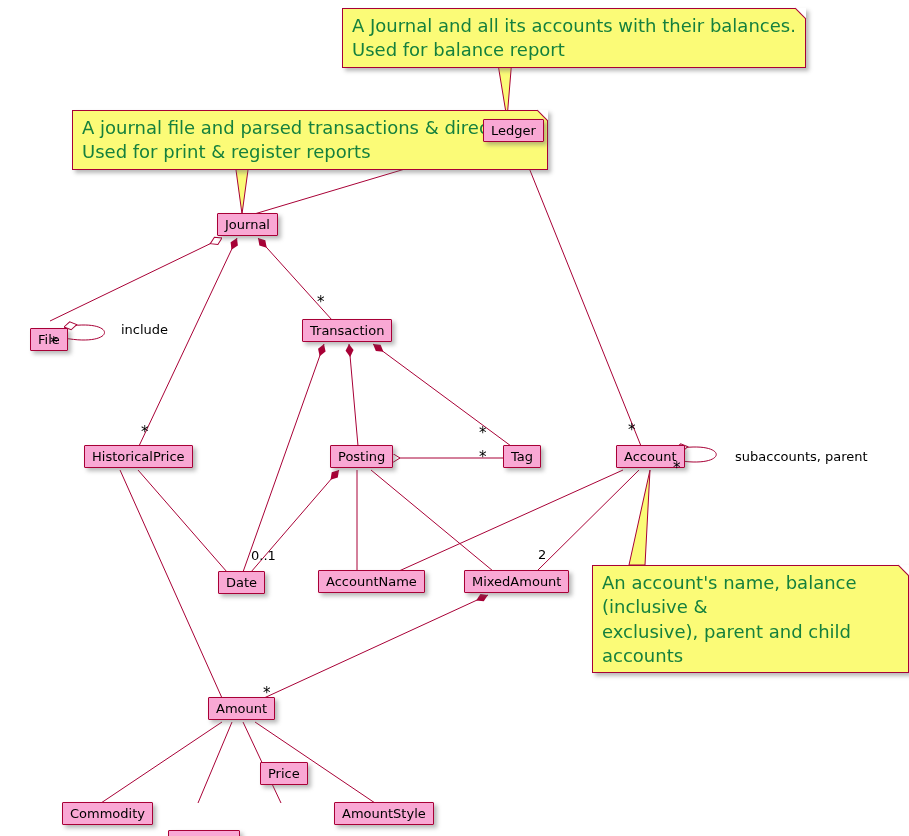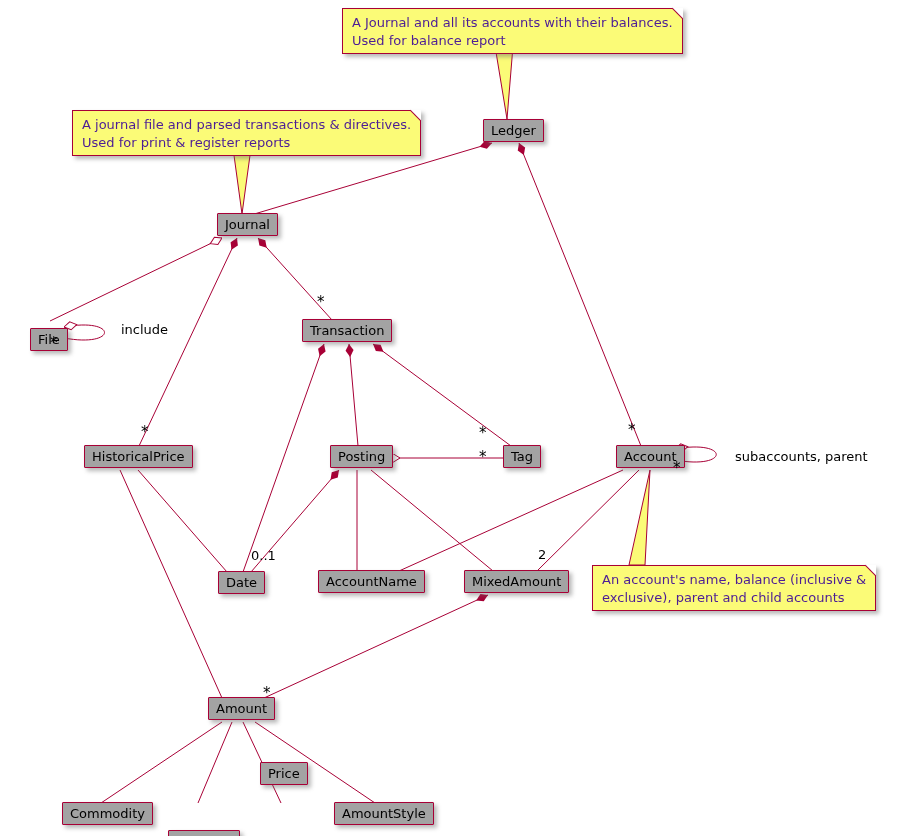--- a/index.html
+++ b/index.html
@@ -3,35 +3,35 @@
 <meta charset="utf-8">
 <title>Diagram</title>
 <style>
   html,body{margin:0;padding:0;background:#ffffff;}
   .stage{position:relative;width:909px;height:836px;background:#ffffff;overflow:hidden;
          font-family:"DejaVu Sans", sans-serif;}
   .stage svg{position:absolute;left:0;top:0;z-index:1;}
 
   .cls{
     position:absolute;z-index:2;
-    background:#a3a3a3;
+    background:#f9a8d4;
     border:1.5px solid #A80036;
     padding:3px 7px;
     font-size:13px;color:#000;
     white-space:nowrap;text-align:center;
     box-shadow:3px 3px 4px rgba(100,100,100,0.45);
     border-radius:1px;
   }
 
   .note{
     position:absolute;z-index:2;
     background:#FBFB77;
     border:1px solid #A80036;
     padding:5px 9px 4px 9px;
-    font-size:13px;color:#4c1d95;line-height:1.35;
+    font-size:18px;color:#15803d;line-height:1.35;
     box-shadow:3px 3px 4px rgba(100,100,100,0.45);
   }
   .note-text{white-space:pre-line;}
   .fold{position:absolute;top:-1px;right:-1px;width:0;height:0;
         border-top:11px solid #ffffff;border-left:11px solid transparent;}
   .fold-line{position:absolute;top:4px;right:-3px;width:15px;height:0;
         border-top:1px solid #A80036;transform:rotate(45deg);}
 
   .lbl{position:absolute;z-index:2;font-size:13px;color:#000;line-height:1;white-space:nowrap;}
   .star{font-size:15px;}

